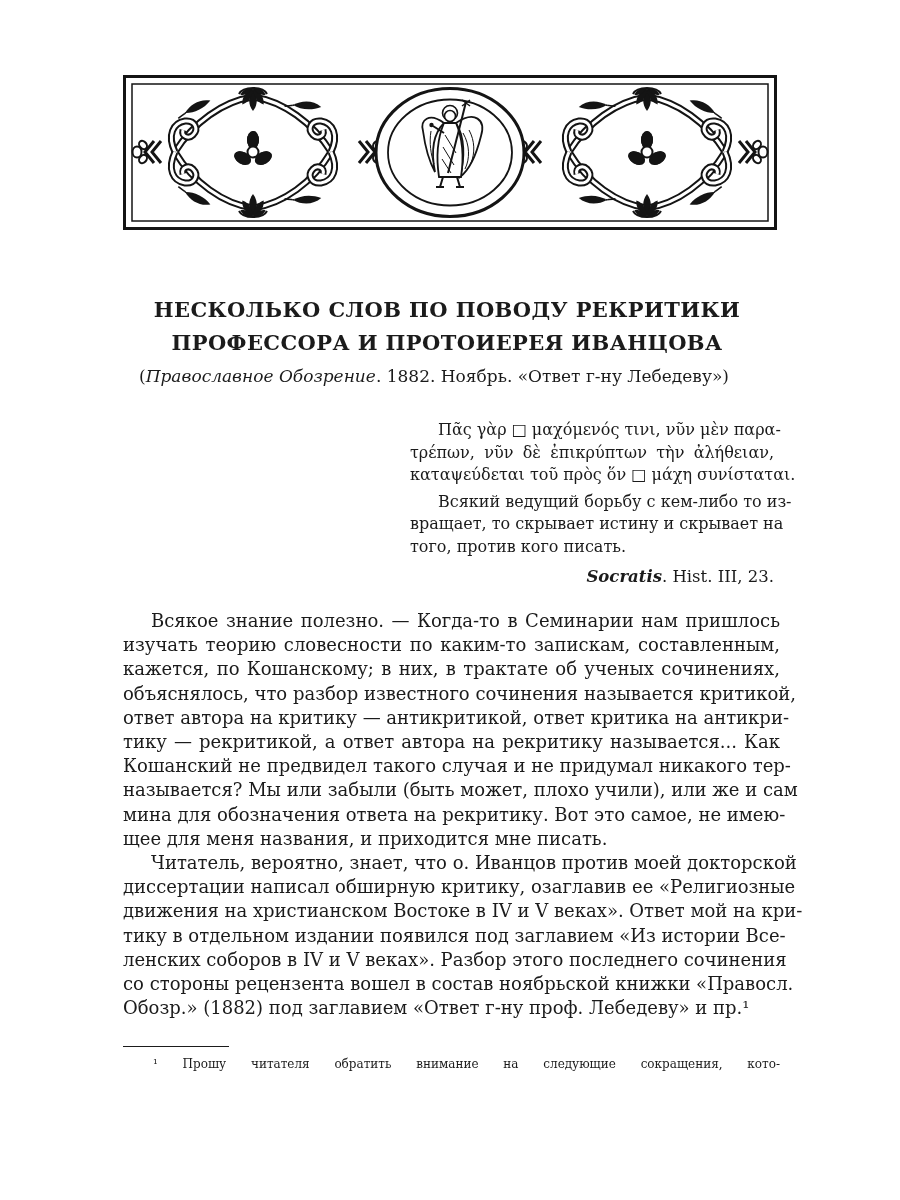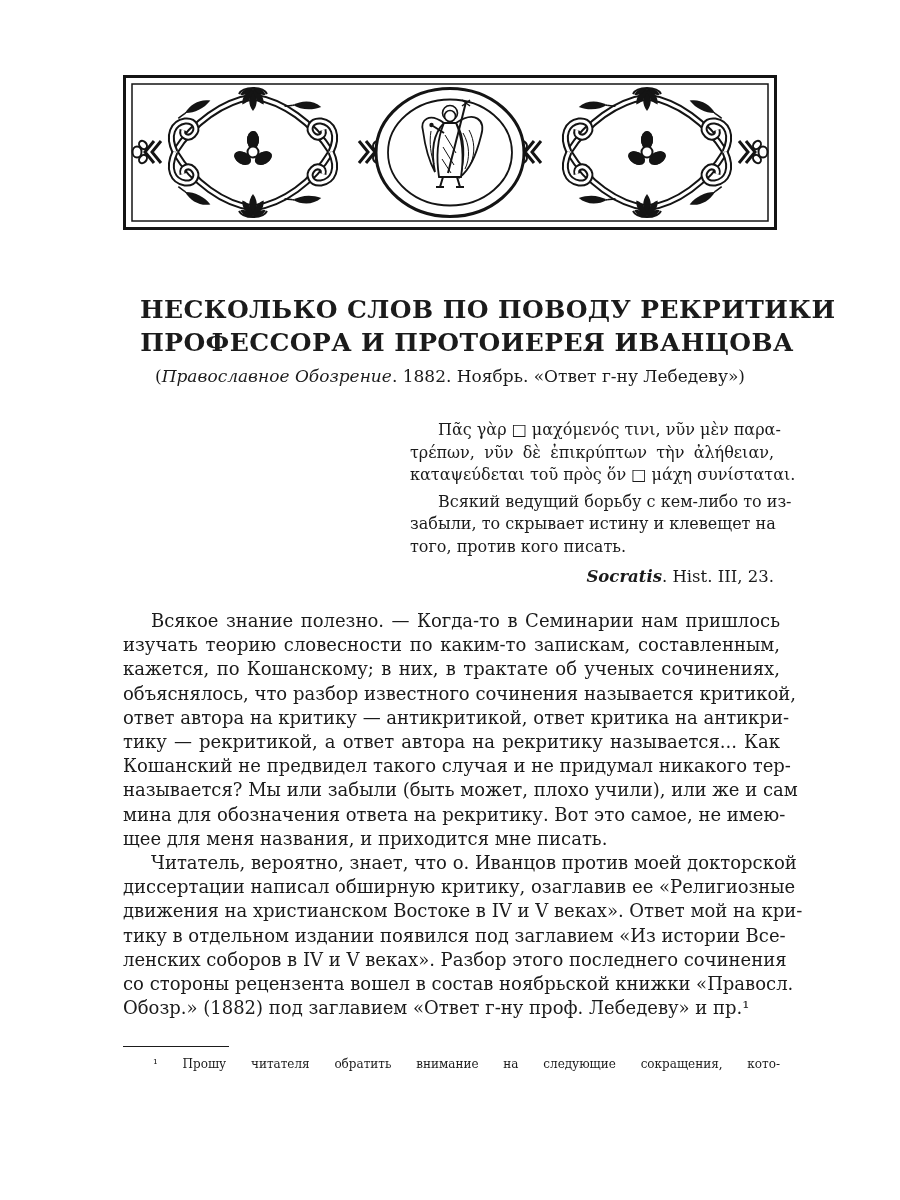--- a/index.html
+++ b/index.html
@@ -4,25 +4,25 @@
 <style>
   html,body{margin:0;padding:0;background:#e8e8e8;}
   .page{
     position:relative;width:900px;height:1200px;margin:0 auto;
     background:#ffffff;color:#1b1b1b;
     font-family:"DejaVu Serif","Liberation Serif",serif;
     overflow:hidden;
   }
   .ornament{position:absolute;left:123px;top:75px;width:654px;height:155px;}
   .title{
-    position:absolute;left:140px;top:293px;width:654px;
-    font-weight:bold;font-size:25px;line-height:33px;letter-spacing:.4px;
+    position:absolute;left:120px;top:293px;width:654px;
+    font-weight:bold;font-size:21px;line-height:33px;letter-spacing:.4px;
   }
   .subtitle{
-    position:absolute;left:123px;top:364px;width:654px;
+    position:absolute;left:107px;top:364px;width:654px;
     text-align:center;font-size:17px;line-height:24px;
   }
   .subtitle .it{font-style:italic;}
   .epigraph{
     position:absolute;left:410px;top:419px;width:364px;
     font-size:16px;line-height:22.6px;
   }
   .epigraph .translation{margin-top:4px;}
   .attribution{margin-top:7px;text-align:right;font-size:16.5px;}
   .attribution .it{font-style:italic;font-weight:bold;}
@@ -159,21 +159,21 @@
   <div class="subtitle"><span>(</span><span class="it">Православное Обозрение</span><span>. 1882. Ноябрь. «Ответ г-ну Лебедеву»)</span></div>
 
   <div class="epigraph">
     <div>
         <div class="tline first">Πᾶς γὰρ □ μαχόμενός τινι, νῦν μὲν παρα-</div>
         <div class="tline">τρέπων, νῦν δὲ ἐπικρύπτων τὴν ἀλήθειαν,</div>
         <div class="tline last">καταψεύδεται τοῦ πρὸς ὅν □ μάχη συνίσταται.</div>
       </div>
     <div class="translation">
         <div class="tline first">Всякий ведущий борьбу с кем-либо то из-</div>
-        <div class="tline">забыли, то скрывает истину и клевещет на</div>
+        <div class="tline">вращает, то скрывает истину и скрывает на</div>
         <div class="tline last">того, против кого писать.</div>
       </div>
     <div class="attribution"><span class="it">Socratis</span><span>. Hist. III, 23.</span></div>
   </div>
 
   <div class="bodytext">
     <div>
         <div class="tline first">Всякое знание полезно. — Когда-то в Семинарии нам пришлось</div>
         <div class="tline">изучать теорию словесности по каким-то запискам, составленным,</div>
         <div class="tline">кажется, по Кошанскому; в них, в трактате об ученых сочинениях,</div>

